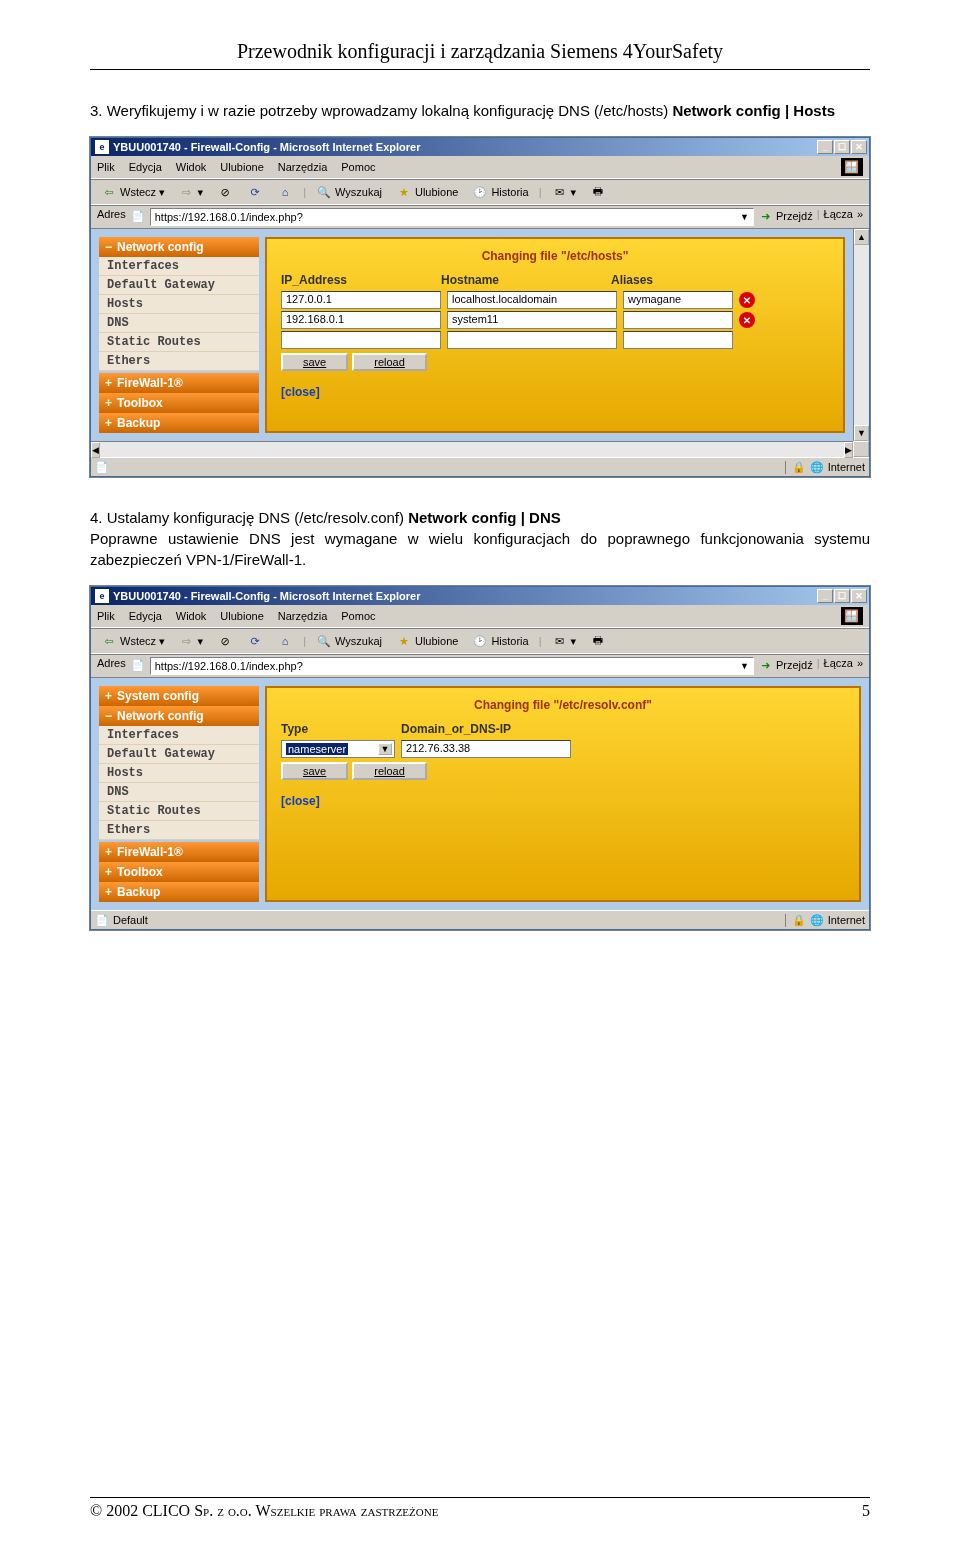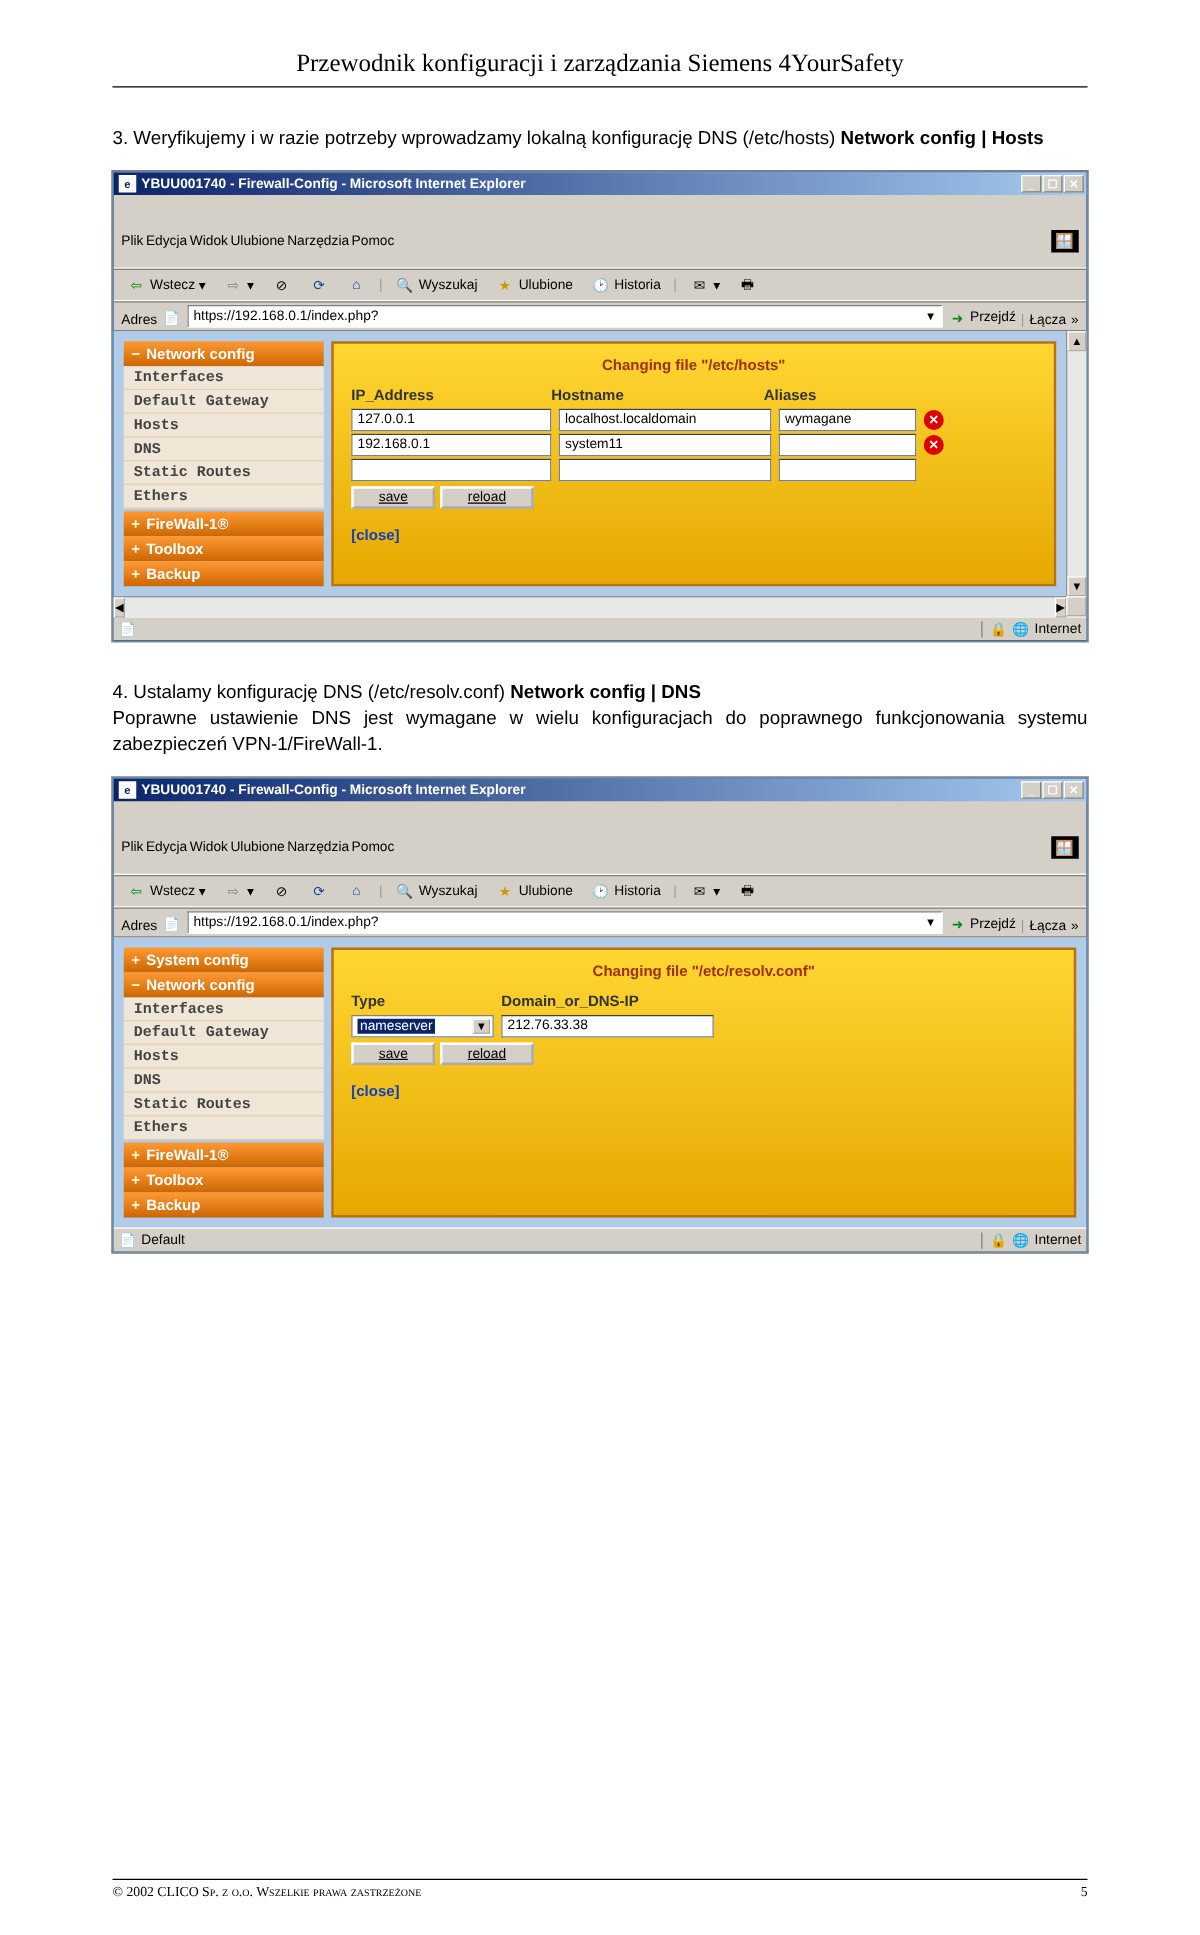--- a/index.html
+++ b/index.html
@@ -10,33 +10,33 @@
   .body-text { font-size: 15px; line-height: 1.4; font-family: Arial, sans-serif; }
   .body-text strong { font-weight: bold; }
 
   .ie-window { border: 1px solid #3a6ea5; background: #d4d0c8; margin: 16px 0 30px 0; box-shadow: 0 0 0 1px #808080; }
   .titlebar { background: linear-gradient(to right, #0a246a, #a6caf0); color: #fff; display: flex; align-items: center; padding: 2px 2px 2px 4px; font-family: Tahoma, sans-serif; font-size: 11px; font-weight: bold; }
   .titlebar-icon { width: 14px; height: 14px; background: #fff; margin-right: 4px; display: inline-flex; align-items: center; justify-content: center; color: #0a246a; font-size: 9px; }
   .titlebar-text { flex: 1; }
   .window-controls { display: flex; gap: 1px; }
   .window-btn { width: 16px; height: 14px; background: #d4d0c8; border: 1px solid #fff; border-right-color: #808080; border-bottom-color: #808080; display: flex; align-items: center; justify-content: center; font-size: 9px; cursor: pointer; }
 
-  .ie-menu { display: flex; align-items: center; padding: 12px 6px; font-family: Tahoma, sans-serif; font-size: 11px; gap: 2px; border-bottom: 1px solid #fff; margin-top: 16px; }
+  .ie-menu { display: flex; align-items: center; padding: 2px 6px; font-family: Tahoma, sans-serif; font-size: 11px; gap: 14px; border-bottom: 1px solid #fff; }
   .ie-menu span { }
   .ie-menu .spacer { flex: 1; }
   .ie-logo { width: 22px; height: 18px; background: #000; color: #fff; display: flex; align-items: center; justify-content: center; font-size: 12px; }
 
   .ie-tb { display: flex; align-items: center; padding: 2px 6px; font-family: Tahoma, sans-serif; font-size: 11px; gap: 6px; border-top: 1px solid #808080; border-bottom: 1px solid #fff; }
   .tb-btn { display: flex; align-items: center; gap: 3px; padding: 2px 4px; }
   .tb-ico { width: 16px; height: 16px; display: inline-flex; align-items: center; justify-content: center; font-size: 11px; }
   .green { color: #0a8a0a; }
   .blue { color: #1040a0; }
   .yellow { color: #c99b00; }
 
-  .ie-addr { display: flex; align-items: flex-end; padding: 2px 6px; font-family: Tahoma, sans-serif; font-size: 11px; gap: 4px; border-top: 1px solid #808080; border-bottom: 1px solid #808080; }
+  .ie-addr { display: flex; align-items: flex-start; padding: 2px 6px; font-family: Tahoma, sans-serif; font-size: 11px; gap: 4px; border-top: 1px solid #808080; border-bottom: 1px solid #808080; }
   .addr-input { flex: 1; background: #fff; border: 1px solid #808080; border-right-color: #fff; border-bottom-color: #fff; height: 18px; display: flex; align-items: center; padding: 0 4px; }
   .addr-input .dd { margin-left: auto; font-size: 9px; }
   .go-btn { display: flex; align-items: center; gap: 2px; }
 
   .ie-content { background: #b0cce8; padding: 8px; display: flex; gap: 6px; }
   .sidebar { width: 160px; }
   .side-sec { margin-bottom: 2px; }
   .side-head { background: linear-gradient(to bottom,#ff9933,#cc6600); color: #fff; font-family: Tahoma, sans-serif; font-size: 12px; padding: 3px 6px; font-weight: bold; display:flex; align-items:center;}
   .side-head .pm { display:inline-block; width:12px; color:#ffd; }
   .side-items { background: #f0e6d8; }
@@ -61,21 +61,21 @@
   .sel .seldd { margin-left:auto; background:#d4d0c8; border:1px outset #fff; width:14px; text-align:center; font-size:9px; }
 
   .scrollbar { width: 16px; background: #d4d0c8; border-left:1px solid #808080; display:flex; flex-direction:column; }
   .sb-btn { height:16px; background:#d4d0c8; border:1px outset #fff; display:flex; align-items:center; justify-content:center; font-size:9px; }
   .sb-track { flex:1; background:#e8e8e8; }
 
   .statusbar { background:#d4d0c8; border-top:1px solid #fff; display:flex; align-items:center; padding:2px 4px; font-family: Tahoma, sans-serif; font-size:11px; }
   .statusbar .sicon { width:14px; height:14px; margin-right:4px; display:inline-flex; align-items:center; justify-content:center; }
   .status-right { margin-left:auto; display:flex; align-items:center; gap:4px; border-left:1px solid #808080; padding-left:6px; }
 
-  .footer { position:absolute; bottom:28px; left:90px; right:90px; display:flex; justify-content:space-between; font-size:11px; border-top:1px solid #000; padding-top:4px; font-family: "Times New Roman", serif; }
+  .footer { position:absolute; bottom:28px; left:90px; right:90px; display:flex; justify-content:space-between; font-size:16px; border-top:1px solid #000; padding-top:4px; font-family: "Times New Roman", serif; }
   .footer .left { font-variant: small-caps; }
   .ie-content-wrap { display:flex; }
 </style>
 </head>
 <body>
 
 <div class="page">
   <div class="doc-header">Przewodnik konfiguracji i zarządzania Siemens 4YourSafety</div>
   <div class="doc-header-line"></div>
 

